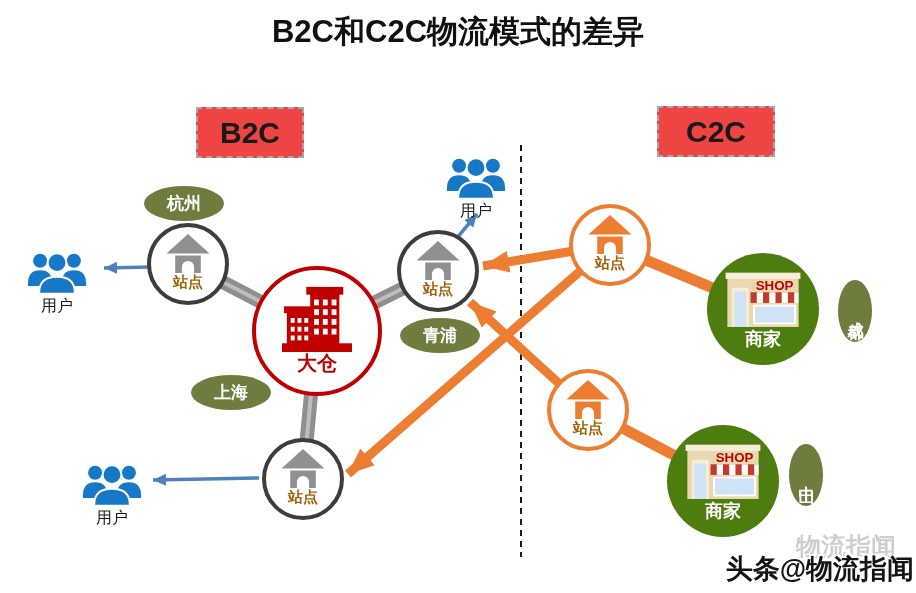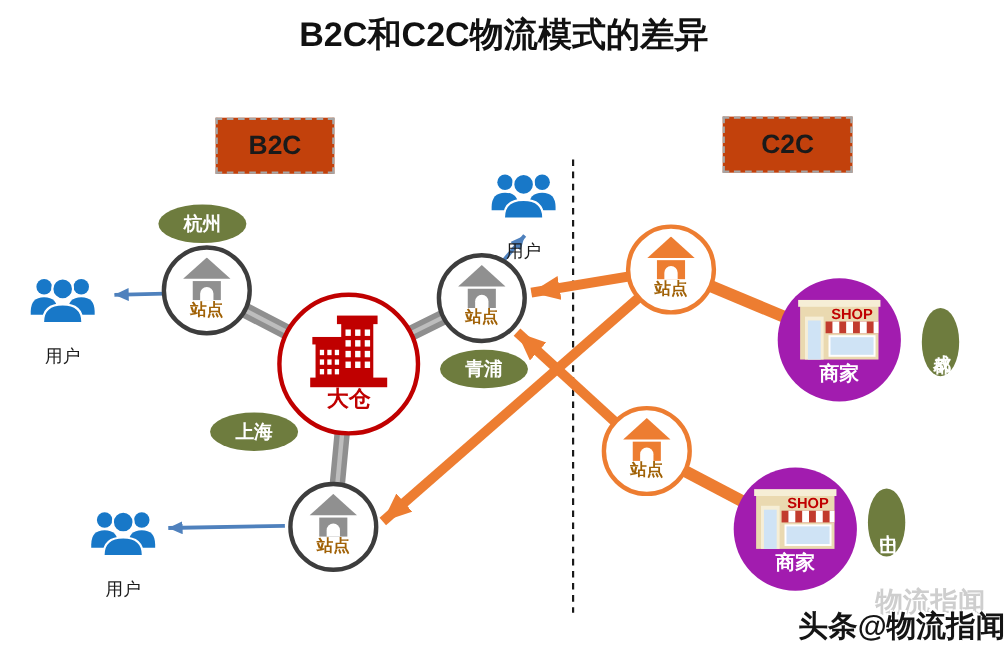--- a/index.html
+++ b/index.html
@@ -4,47 +4,47 @@
 <style>
   html,body{margin:0;padding:0;}
   body{width:916px;height:593px;background:#fff;
        font-family:"Liberation Sans","DejaVu Sans",sans-serif;}
   .stage{position:relative;width:916px;height:593px;background:#fff;overflow:hidden;}
   .lines{position:absolute;left:0;top:0;}
 
   .title{position:absolute;top:11px;left:0;width:916px;text-align:center;
          font-size:31px;font-weight:bold;color:#111;}
 
-  .secbox{position:absolute;border:2px dashed #a6a6a6;background:#c2410c;
+  .secbox{position:absolute;border:2px dashed #a6a6a6;background:#ef4444;
           display:flex;align-items:center;justify-content:center;
-          font-size:24px;font-weight:bold;color:#1a1a1a;box-sizing:border-box;}
+          font-size:30px;font-weight:bold;color:#1a1a1a;box-sizing:border-box;}
   .secbox.b2c{left:196px;top:107px;width:108px;height:51px;}
   .secbox.c2c{left:657px;top:106px;width:118px;height:51px;}
 
   .node{position:absolute;border-radius:50%;background:#fff;
         display:flex;flex-direction:column;align-items:center;box-sizing:border-box;}
   .station{width:82px;height:82px;border:4px solid #3d3d3d;}
   .station .house{margin-top:7px;}
   .station .nlabel{font-size:15px;font-weight:bold;color:#a16207;line-height:1;margin-top:1px;}
   .station.orange{border-color:#ed7d31;}
 
   .warehouse{width:130px;height:130px;border:4px solid #c00000;}
   .warehouse .bicon{margin-top:13px;}
   .warehouse .nlabel{font-size:20px;font-weight:bold;color:#c00000;line-height:1;margin-top:0px;}
 
-  .shop{width:112px;height:112px;background:#a21caf;}
+  .shop{width:112px;height:112px;background:#4d7c0f;}
   .shop .sicon{margin-top:17px;}
   .shop .nlabel{font-size:18px;font-weight:bold;color:#fff;line-height:1;margin-top:3px;}
 
   .pill{position:absolute;background:#6e7c3e;border-radius:50%;color:#fff;font-weight:bold;
         display:flex;align-items:center;justify-content:center;}
   .hpill{width:80px;height:35px;font-size:17px;}
   .vpill{width:34px;height:62px;font-size:16px;writing-mode:vertical-rl;letter-spacing:2px;}
 
-  .user{position:absolute;display:flex;flex-direction:column;align-items:center;width:70px;gap:18px;}
+  .user{position:absolute;display:flex;flex-direction:column;align-items:center;width:70px;}
   .user .nlabel{font-size:16px;color:#1a1a1a;margin-top:2px;}
 
   .wm-ghost{position:absolute;right:20px;bottom:30px;font-size:25px;font-weight:bold;
             color:#9e9e9e;opacity:0.5;}
   .wm-main{position:absolute;right:2px;bottom:6px;font-size:27px;font-weight:bold;color:#141414;
            text-shadow:-2px -2px 0 #fff,2px -2px 0 #fff,-2px 2px 0 #fff,2px 2px 0 #fff;}
 </style>
 </head>
 <body>
 

